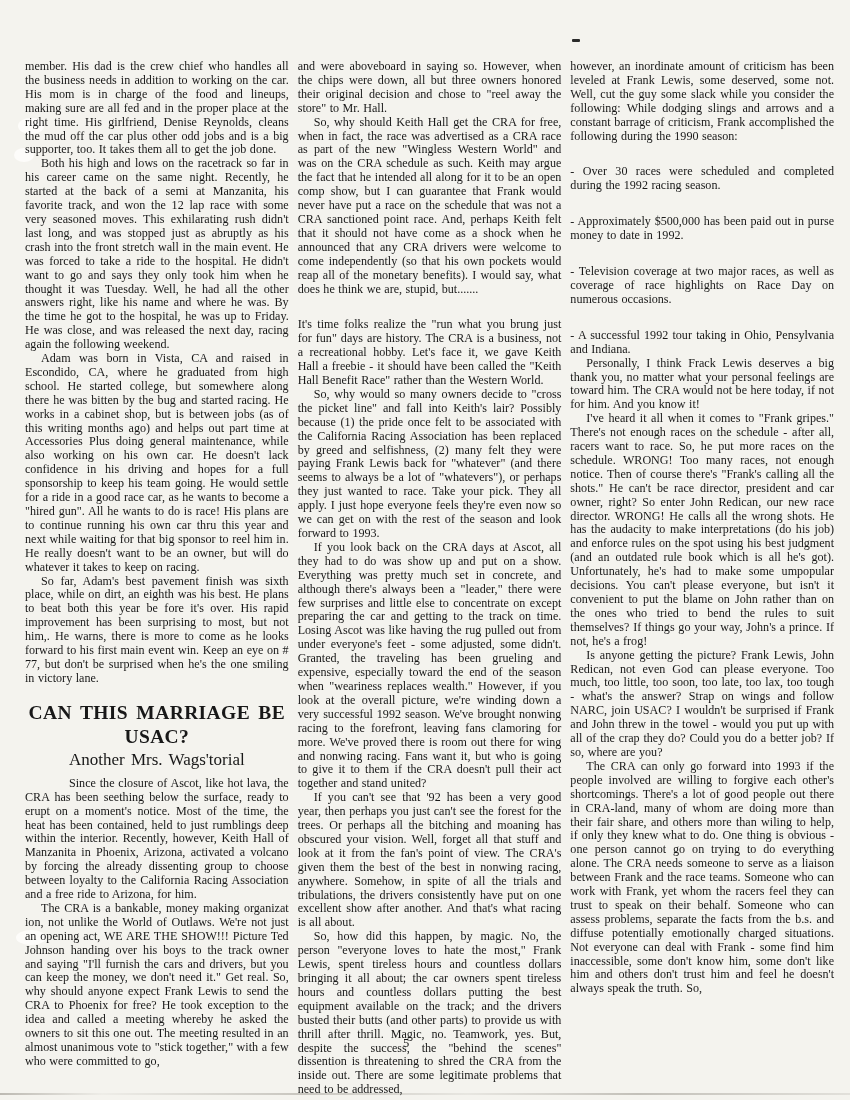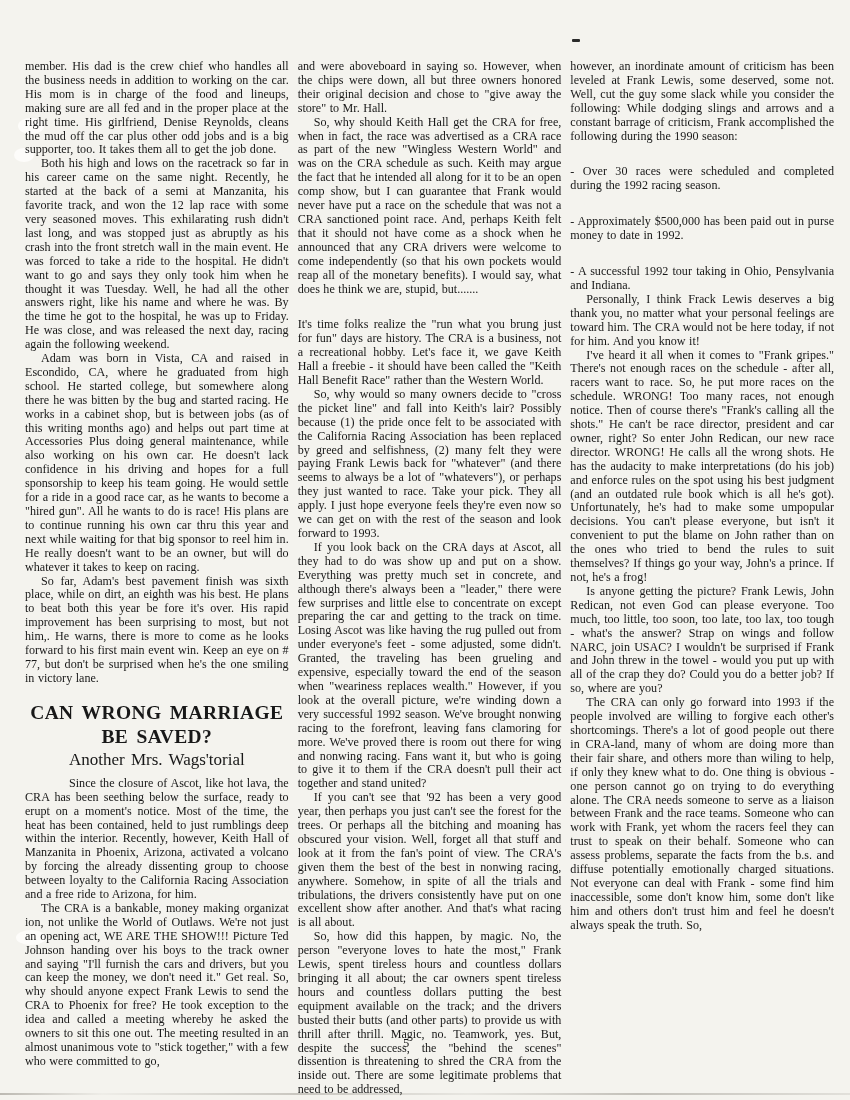--- a/index.html
+++ b/index.html
@@ -90,38 +90,39 @@
   <span class="blob b1"></span>
   <span class="blob b2"></span>
   <span class="blob b3"></span>
 
   <div class="content">
     <div class="col">
         <p class="flush">member. His dad is the crew chief who handles all the business needs in addition to working on the car. His mom is in charge of the food and lineups, making sure are all fed and in the proper place at the right time. His girlfriend, Denise Reynolds, cleans the mud off the car plus other odd jobs and is a big supporter, too. It takes them all to get the job done.</p>
         <p class="indent">Both his high and lows on the racetrack so far in his career came on the same night. Recently, he started at the back of a semi at Manzanita, his favorite track, and won the 12 lap race with some very seasoned moves. This exhilarating rush didn't last long, and was stopped just as abruptly as his crash into the front stretch wall in the main event. He was forced to take a ride to the hospital. He didn't want to go and says they only took him when he thought it was Tuesday. Well, he had all the other answers right, like his name and where he was. By the time he got to the hospital, he was up to Friday. He was close, and was released the next day, racing again the following weekend.</p>
         <p class="indent">Adam was born in Vista, CA and raised in Escondido, CA, where he graduated from high school. He started college, but somewhere along there he was bitten by the bug and started racing. He works in a cabinet shop, but is between jobs (as of this writing months ago) and helps out part time at Accessories Plus doing general maintenance, while also working on his own car. He doesn't lack confidence in his driving and hopes for a full sponsorship to keep his team going. He would settle for a ride in a good race car, as he wants to become a "hired gun". All he wants to do is race! His plans are to continue running his own car thru this year and next while waiting for that big sponsor to reel him in. He really doesn't want to be an owner, but will do whatever it takes to keep on racing.</p>
         <p class="indent">So far, Adam's best pavement finish was sixth place, while on dirt, an eighth was his best. He plans to beat both this year be fore it's over. His rapid improvement has been surprising to most, but not him,. He warns, there is more to come as he looks forward to his first main event win. Keep an eye on # 77, but don't be surprised when he's the one smiling in victory lane.</p>
-        <p class="heading">CAN WRONG MARRIAGE BE SAVED?</p>
+        <p class="heading">CAN THIS MARRIAGE BE USAC?</p>
         <p class="subheading">Another Mrs. Wags'torial</p>
         <p class="indent-wide">Since the closure of Ascot, like hot lava, the CRA has been seething below the surface, ready to erupt on a moment's notice.  Most of the time, the heat has been contained, held to just rumblings deep within the interior.  Recently, however, Keith Hall of Manzanita in Phoenix, Arizona, activated a volcano by forcing the already dissenting group to choose between loyalty to the California Racing Association and a free ride to Arizona, for him.</p>
         <p class="indent">The CRA is a bankable, money making organizat ion, not unlike the World of Outlaws.  We're not just an opening act, WE ARE THE SHOW!!!  Picture Ted Johnson handing over his boys to the track owner and saying "I'll furnish the cars and drivers, but you can keep the money, we don't need it."  Get real.  So, why should anyone expect Frank Lewis to send the CRA to Phoenix for free?  He took exception to the idea and called a meeting whereby he asked the owners to sit this one out. The meeting resulted in an almost unanimous vote to "stick together," with a few who were committed to go,</p>
       </div>
     <div class="col">
-        <p class="flush">and were aboveboard in saying so.  However, when the chips were down, all but three owners honored their original decision and chose to "give away the store" to Mr. Hall.</p>
+        <p class="flush">and were aboveboard in saying so.  However, when the chips were down, all but three owners honored their original decision and chose to "reel away the store" to Mr. Hall.</p>
         <p class="indent">So, why should Keith Hall get the CRA for free, when in fact, the race was advertised as a CRA race as part of the new "Wingless Western World" and was on the CRA schedule as such.  Keith may argue the fact that he intended all along for it to be an open comp show, but I can guarantee that Frank would never have put a race on the schedule that was not a CRA sanctioned point race. And, perhaps Keith felt that it should not have come as a shock when he announced that any CRA drivers were welcome to come independently (so that his own pockets would reap all of the monetary benefits).  I would say, what does he think we are, stupid, but.......</p>
         <p class="gap-flush">It's time folks realize the "run what you brung just for fun" days are history.  The CRA is a business, not a recreational hobby.  Let's face it, we gave Keith Hall a freebie - it should have been called the "Keith Hall Benefit Race" rather than the Western World.</p>
         <p class="indent">So, why would so many owners decide to "cross the picket line" and fall into Keith's lair?  Possibly because (1) the pride once felt to be associated with the California Racing Association has been replaced by greed and selfishness, (2) many felt they were paying Frank Lewis back for "whatever" (and there seems to always be a lot of "whatevers"), or perhaps they just wanted to race. Take your pick.  They all apply.  I just hope everyone feels they're even now so we can get on with the rest of the season and look forward to 1993.</p>
         <p class="indent">If you look back on the CRA days at Ascot, all they had to do was show up and put on a show.  Everything was pretty much set in concrete, and although there's always been a "leader," there were few surprises and little else to concentrate on except preparing the car and getting to the track on time.  Losing Ascot was like having the rug pulled out from under everyone's feet - some adjusted, some didn't.  Granted, the traveling has been grueling and expensive, especially toward the end of the season when "weariness replaces wealth."  However, if you look at the overall picture, we're winding down a very successful 1992 season.  We've brought nonwing racing to the forefront, leaving fans clamoring for more. We've proved there is room out there for wing and nonwing racing.  Fans want it, but who is going to give it to them if the CRA doesn't pull their act together and stand united?</p>
         <p class="indent">If you can't see that '92 has been a very good year, then perhaps you just can't see the forest for the trees.  Or perhaps all the bitching and moaning has obscured your vision.  Well, forget all that stuff and look at it from the fan's point of view.  The CRA's given them the best of the best in nonwing racing, anywhere.  Somehow, in spite of all the trials and tribulations, the drivers consistently have put on one excellent show after another.  And that's what racing is all about.</p>
         <p class="indent">So, how did this happen, by magic.  No, the person "everyone loves to hate the most," Frank Lewis, spent tireless hours and countless dollars bringing it all about; the car owners spent tireless hours and countless dollars putting the best equipment available on the track; and the drivers busted their butts (and other parts) to provide us with thrill after thrill.  Magic, no.  Teamwork, yes.  But, despite the success, the "behind the scenes" dissention is threatening to shred the CRA from the inside out.  There are some legitimate problems that need to be addressed,</p>
       </div>
     <div class="col">
         <p class="flush">however, an inordinate amount of criticism has been leveled at Frank Lewis, some deserved, some not.  Well, cut the guy some slack while you consider the following:  While dodging slings and arrows and a constant barrage of criticism, Frank accomplished the following during the 1990 season:</p>
         <p class="gap-flush">- Over 30 races were scheduled and completed during the 1992 racing season.</p>
         <p class="gap-flush">- Approximately $500,000 has been paid out in purse money to date in 1992.</p>
+        <p class="gap-flush">- Television coverage at two major races, as well as coverage of race highlights on Race Day on numerous occasions.</p>
         <p class="gap-flush">- A successful 1992 tour taking in Ohio, Pensylvania and Indiana.</p>
         <p class="indent">Personally, I think Frack Lewis deserves a big thank you, no matter what your personal feelings are toward him.  The CRA would not be here today, if not for him. And you know it!</p>
         <p class="indent">I've heard it all when it comes to "Frank gripes." There's not enough races on the schedule - after all, racers want to race.  So, he put more races on the schedule.  WRONG!  Too many races, not enough notice.  Then of course there's "Frank's calling all the shots."   He can't be race director, president and car owner, right?  So enter John Redican, our new race director.  WRONG!  He calls all the wrong shots.  He has the audacity to make interpretations (do his job) and enforce rules on the spot using his best judgment (and an outdated rule book which is all he's got). Unfortunately, he's had to make some umpopular decisions.   You can't please everyone, but isn't it convenient to put the blame on John rather than on the ones who tried to bend the rules to suit themselves?  If things go your way, John's a prince.  If not, he's a frog!</p>
         <p class="indent">Is anyone getting the picture?  Frank Lewis, John Redican, not even God can please everyone.  Too much, too little, too soon, too late, too lax, too tough - what's the answer?  Strap on wings and follow NARC, join USAC?  I wouldn't be surprised if Frank and John threw in the towel - would you put up with all of the crap they do?  Could you do a better job?  If so, where are you?</p>
         <p class="indent">The CRA can only go forward into 1993 if the people involved are willing to forgive each other's shortcomings.  There's a lot of good people out there in CRA-land, many of whom are doing more than their fair share, and others more than wiling to help, if only they knew what to do.  One thing is obvious - one person cannot go on trying to do everything alone.  The CRA needs someone to serve as a liaison between Frank and the race teams.   Someone who can work with Frank, yet whom the racers feel they can trust to speak on their behalf.  Someone who can assess problems, separate the facts from the b.s. and diffuse potentially emotionally charged situations.  Not everyone can deal with Frank - some find him inaccessible, some don't know him, some don't like him and others don't trust him and feel he doesn't always speak the truth.  So,</p>
       </div>
   </div>
 
   <div class="page-number">5</div>
 

